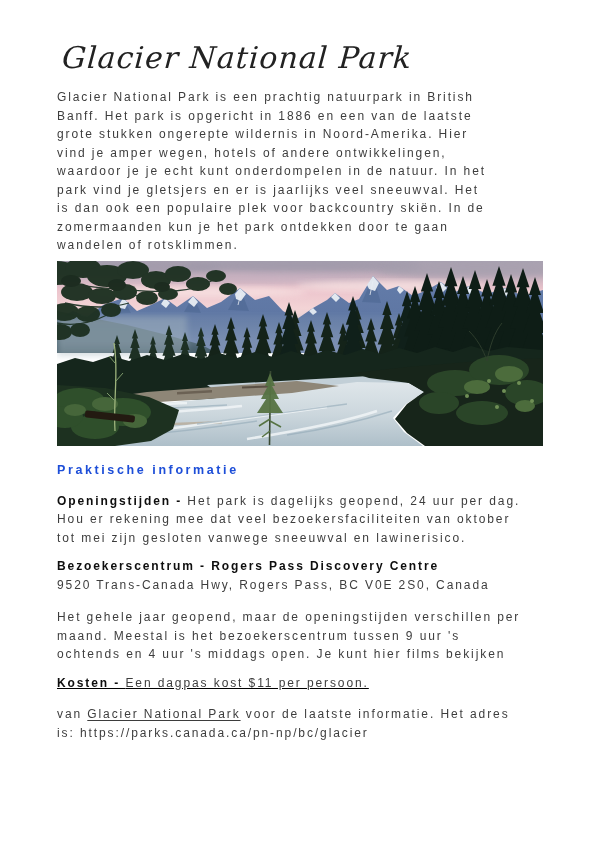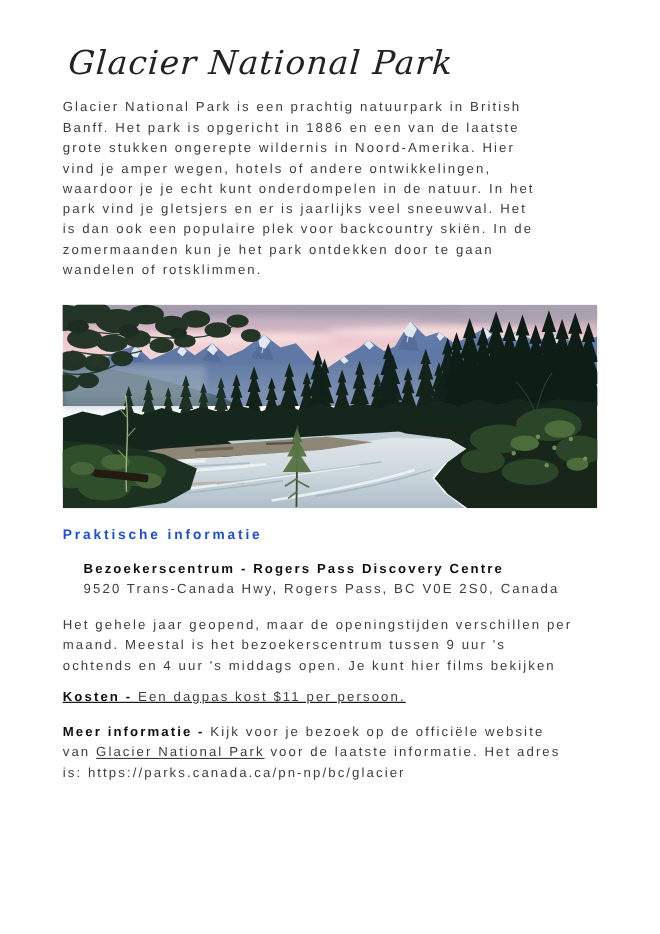--- a/index.html
+++ b/index.html
@@ -27,21 +27,21 @@
   .body-block{margin:0;}
   .tline{
     font-size:12px;
     line-height:18.5px;
     height:18.5px;
     letter-spacing:1.9px;
     color:#3d3d3d;
     white-space:nowrap;
   }
   .tline strong{color:#0e0e0e;font-weight:bold;}
-  .mb6{margin-bottom:22px;} .mb10{margin-bottom:10px;} .mb13{margin-bottom:13px;text-decoration:underline;} .mb14{margin-bottom:14px;margin-left:19px;}
+  .mb6{margin-bottom:6px;} .mb10{margin-bottom:10px;} .mb13{margin-bottom:13px;text-decoration:underline;} .mb14{margin-bottom:14px;}
   .photo{
     width:486px;height:185px;
     margin:0 0 16px 0;
     line-height:0;
   }
   .photo svg{width:100%;height:100%;display:block;}
   .section-heading{
     font-size:12.5px;
     font-weight:bold;
     letter-spacing:2.6px;
@@ -316,35 +316,39 @@
           <ellipse cx="14" cy="20" rx="10" ry="6"></ellipse>
           <ellipse cx="60" cy="24" rx="9" ry="6"></ellipse>
           <ellipse cx="105" cy="26" rx="8" ry="5"></ellipse>
         </g>
       </g>
     </svg>
   </div>
 
   <h2 class="section-heading">Praktische informatie</h2>
 
+  <div class="body-block mb10">
+    <div class="tline"><strong>Openingstijden - </strong><span>Het park is dagelijks geopend, 24 uur per dag.</span></div>
+    <div class="tline">Hou er rekening mee dat veel bezoekersfaciliteiten van oktober</div>
+    <div class="tline">tot mei zijn gesloten vanwege sneeuwval en lawinerisico.</div>
+  </div>
 
   <div class="body-block mb14">
     <div class="tline"><strong>Bezoekerscentrum - Rogers Pass Discovery Centre</strong></div>
     <div class="tline">9520 Trans-Canada Hwy, Rogers Pass, BC V0E 2S0, Canada</div>
   </div>
 
   <div class="body-block mb10">
     <div class="tline">Het gehele jaar geopend, maar de openingstijden verschillen per</div>
     <div class="tline">maand. Meestal is het bezoekerscentrum tussen 9 uur 's</div>
     <div class="tline">ochtends en 4 uur 's middags open. Je kunt hier films bekijken</div>
   </div>
 
   <div class="body-block mb13">
     <div class="tline"><strong>Kosten - </strong><span>Een dagpas kost $11 per persoon.</span></div>
   </div>
 
   <div class="body-block">
-    <div class="tline"><strong>Meer informatie - </strong><span>Kijk voor je bezoek op de officiële website</span></div>
     <div class="tline"><span>van </span><a href="#" class="doc-link">Glacier National Park</a><span> voor de laatste informatie. Het adres</span></div>
     <div class="tline">is: https://parks.canada.ca/pn-np/bc/glacier</div>
   </div>
 
 </div>
 
 </body></html>

